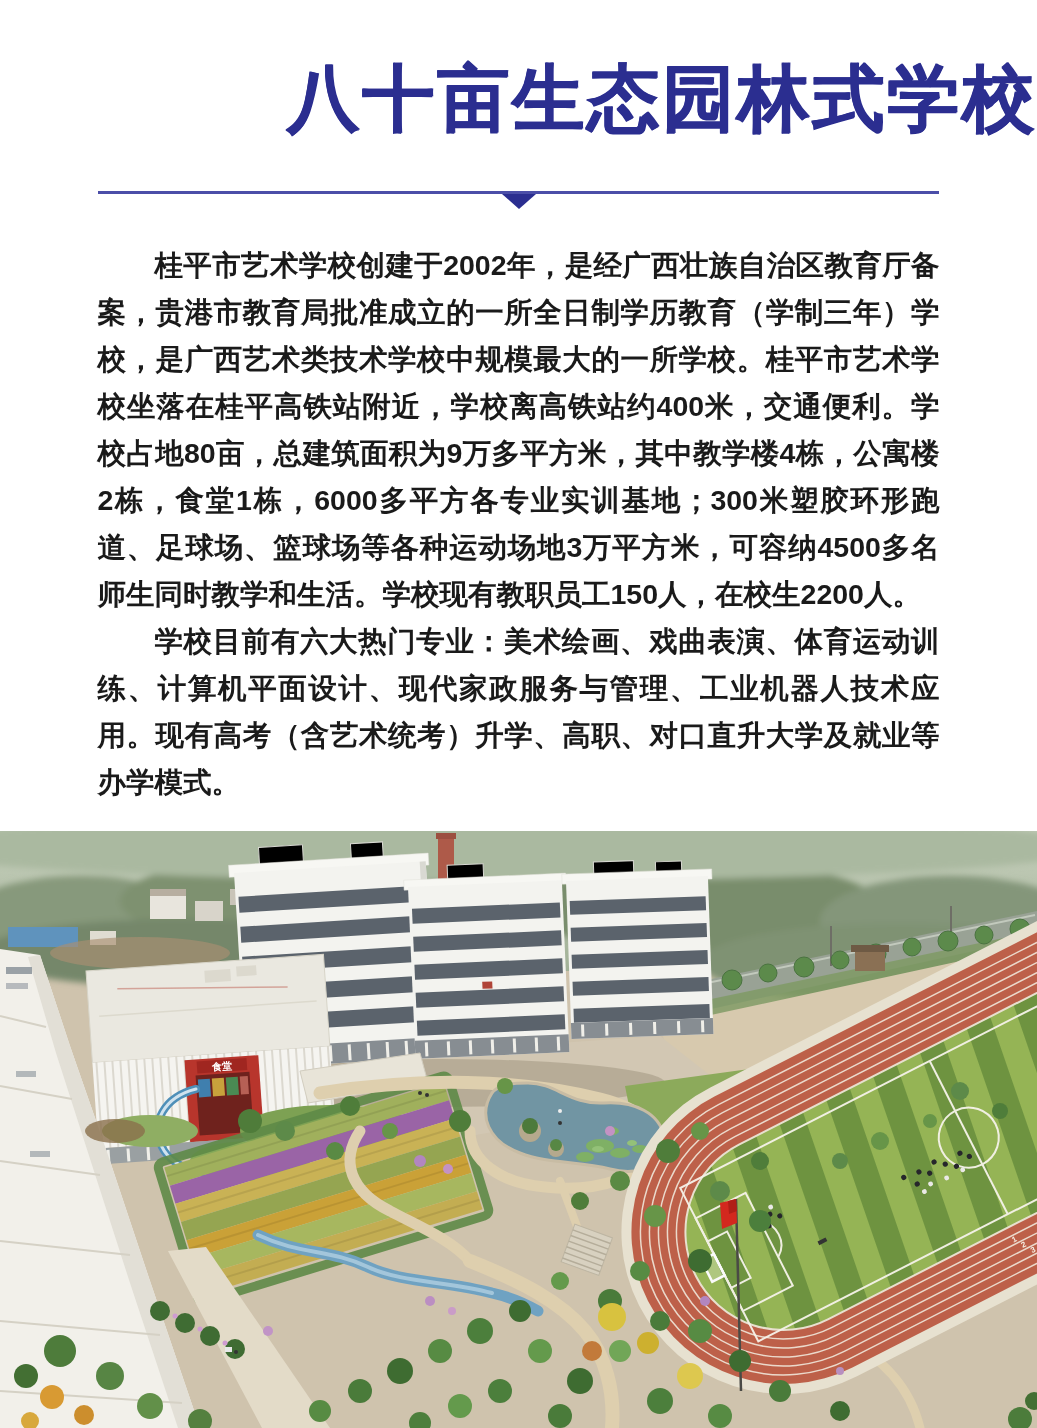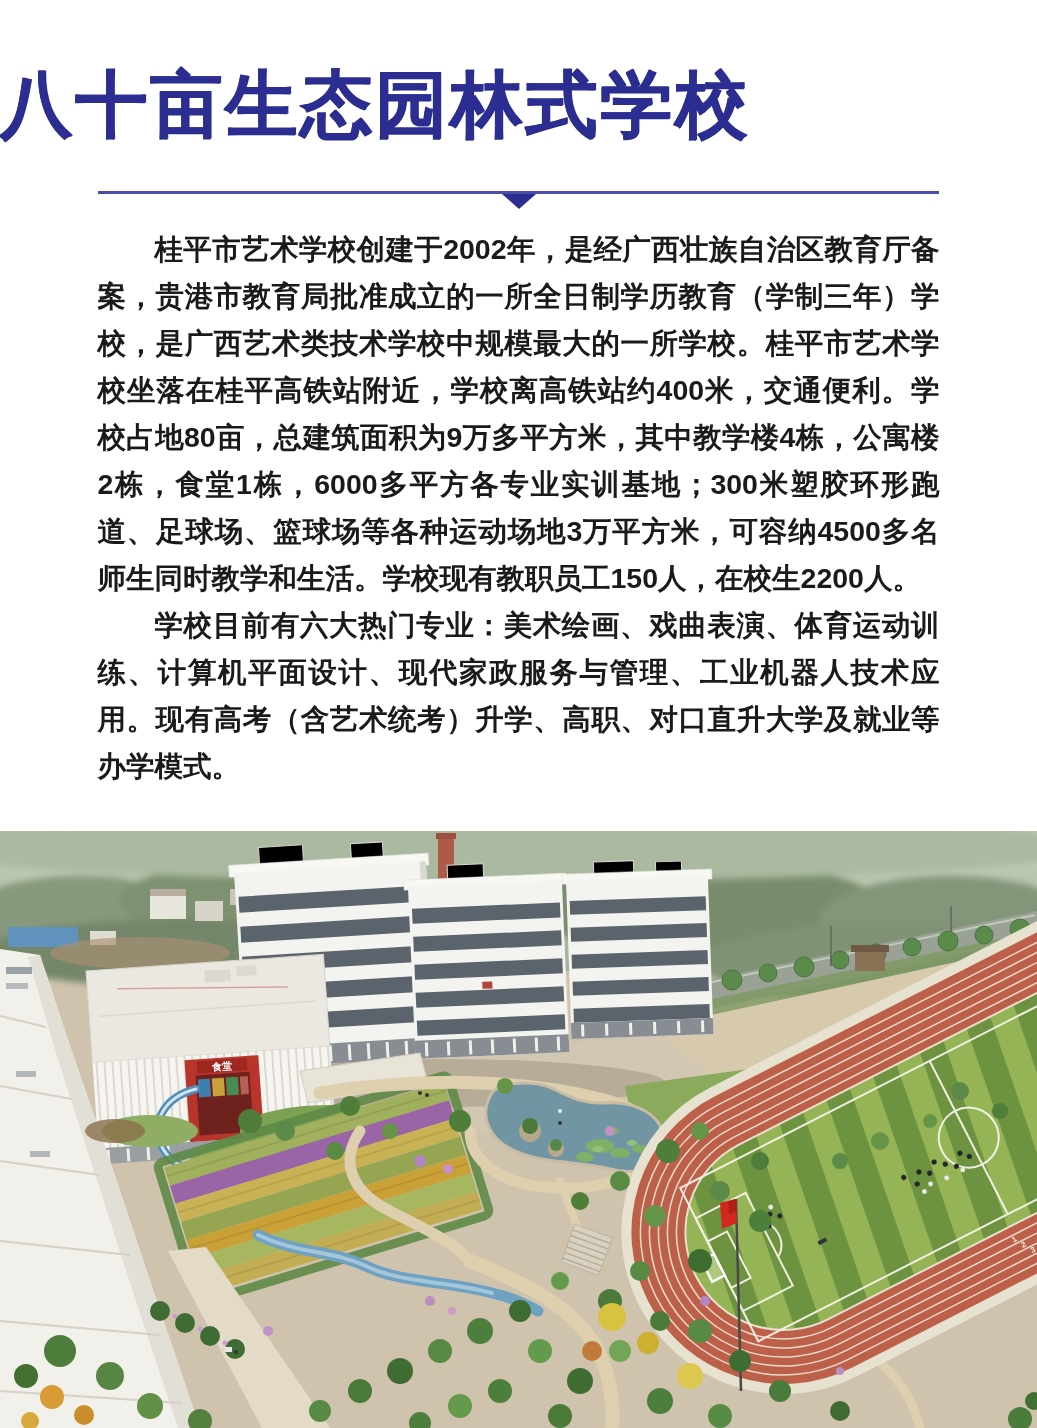--- a/index.html
+++ b/index.html
@@ -8,33 +8,34 @@
     --body-text:#1A1A1A;
     --page-bg:#FFFFFF;
   }
   html,body{margin:0;padding:0;background:#e9e9e9;}
   .page{
     position:relative;width:1037px;height:1428px;margin:0 auto;
     background:var(--page-bg);overflow:hidden;
     font-family:"Liberation Sans","DejaVu Sans",sans-serif;
   }
   .page-title{
-    margin:62px 0 0;text-align:left;
+    margin:62px 0 0;text-align:right;
     font-size:72px;line-height:1.18;font-weight:900;letter-spacing:3px;
     color:var(--title-blue);
     text-shadow:1px 0 0 var(--title-blue),0 1px 0 var(--title-blue);
+    font-family:Liberation Mono, monospace;
   }
   .divider{position:relative;height:3px;background:var(--divider-blue);margin:44px 98px 0;}
   .divider .tri{
     position:absolute;left:50%;top:3px;transform:translateX(-50%);
     width:0;height:0;border-left:17px solid transparent;border-right:17px solid transparent;
     border-top:15px solid var(--title-blue);
   }
   .intro{
-    width:842px;margin:32px auto 0;
+    width:842px;margin:48px auto 0;
     font-size:28.5px;line-height:47px;font-weight:600;
     color:var(--body-text);text-align:justify;
   }
   .intro p{margin:0;text-indent:2em;}
   .photo{position:absolute;left:0;top:831px;width:1037px;height:597px;margin:0;overflow:hidden;}
   .photo svg{display:block;}
 </style>
 </head>
 <body>
 

